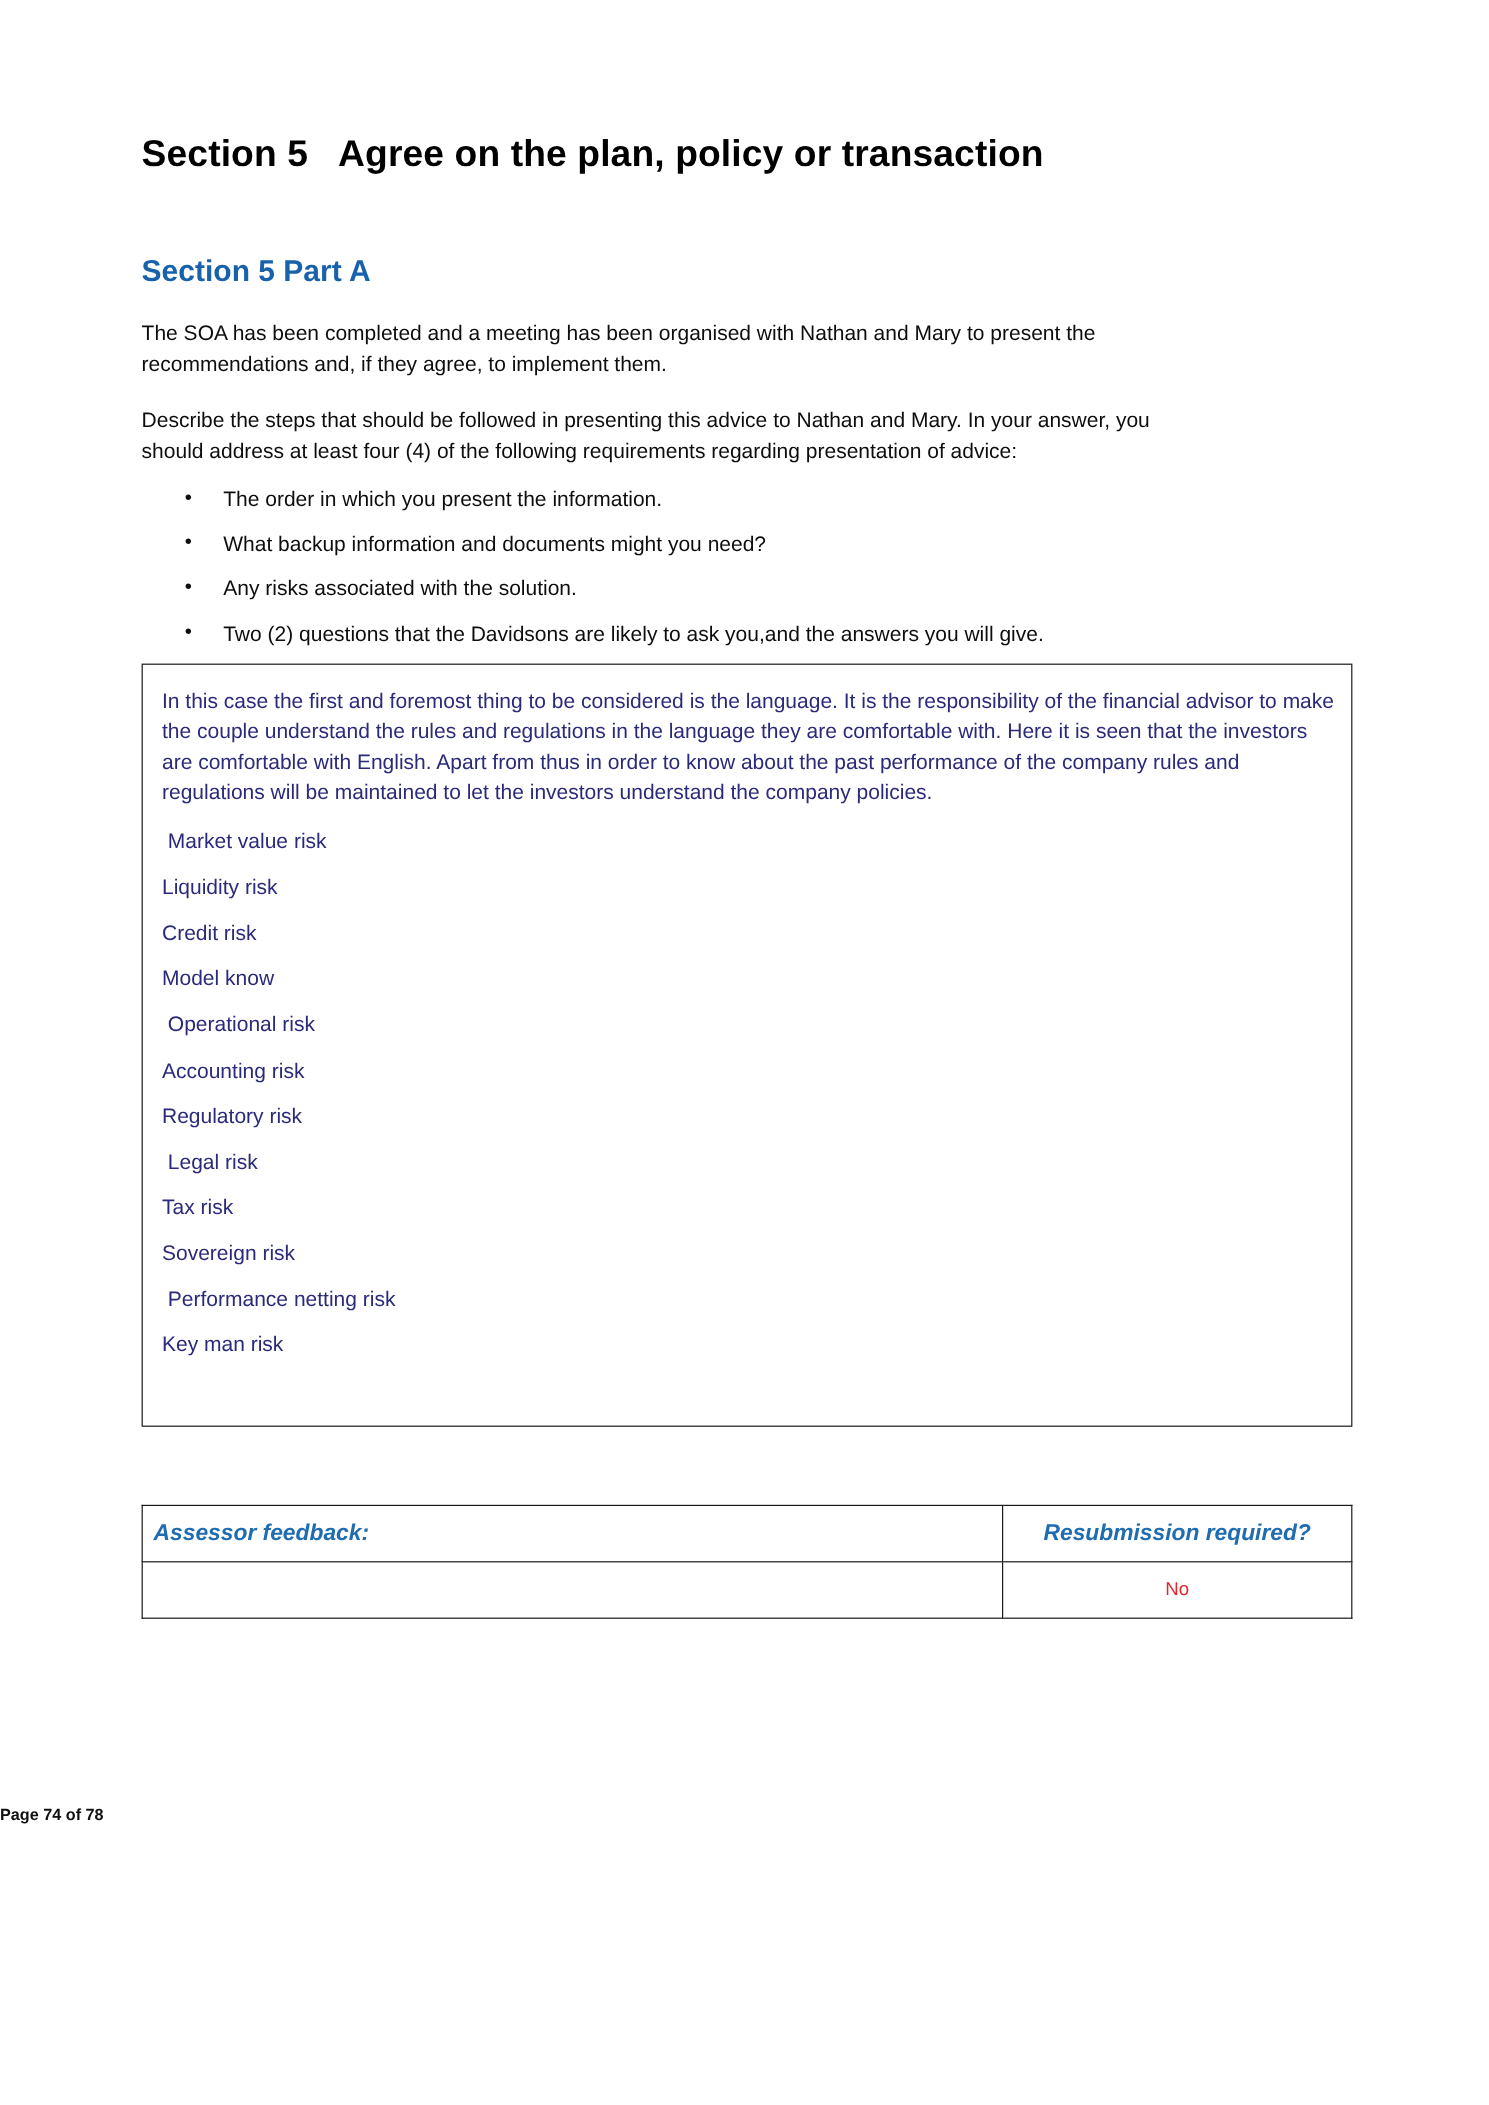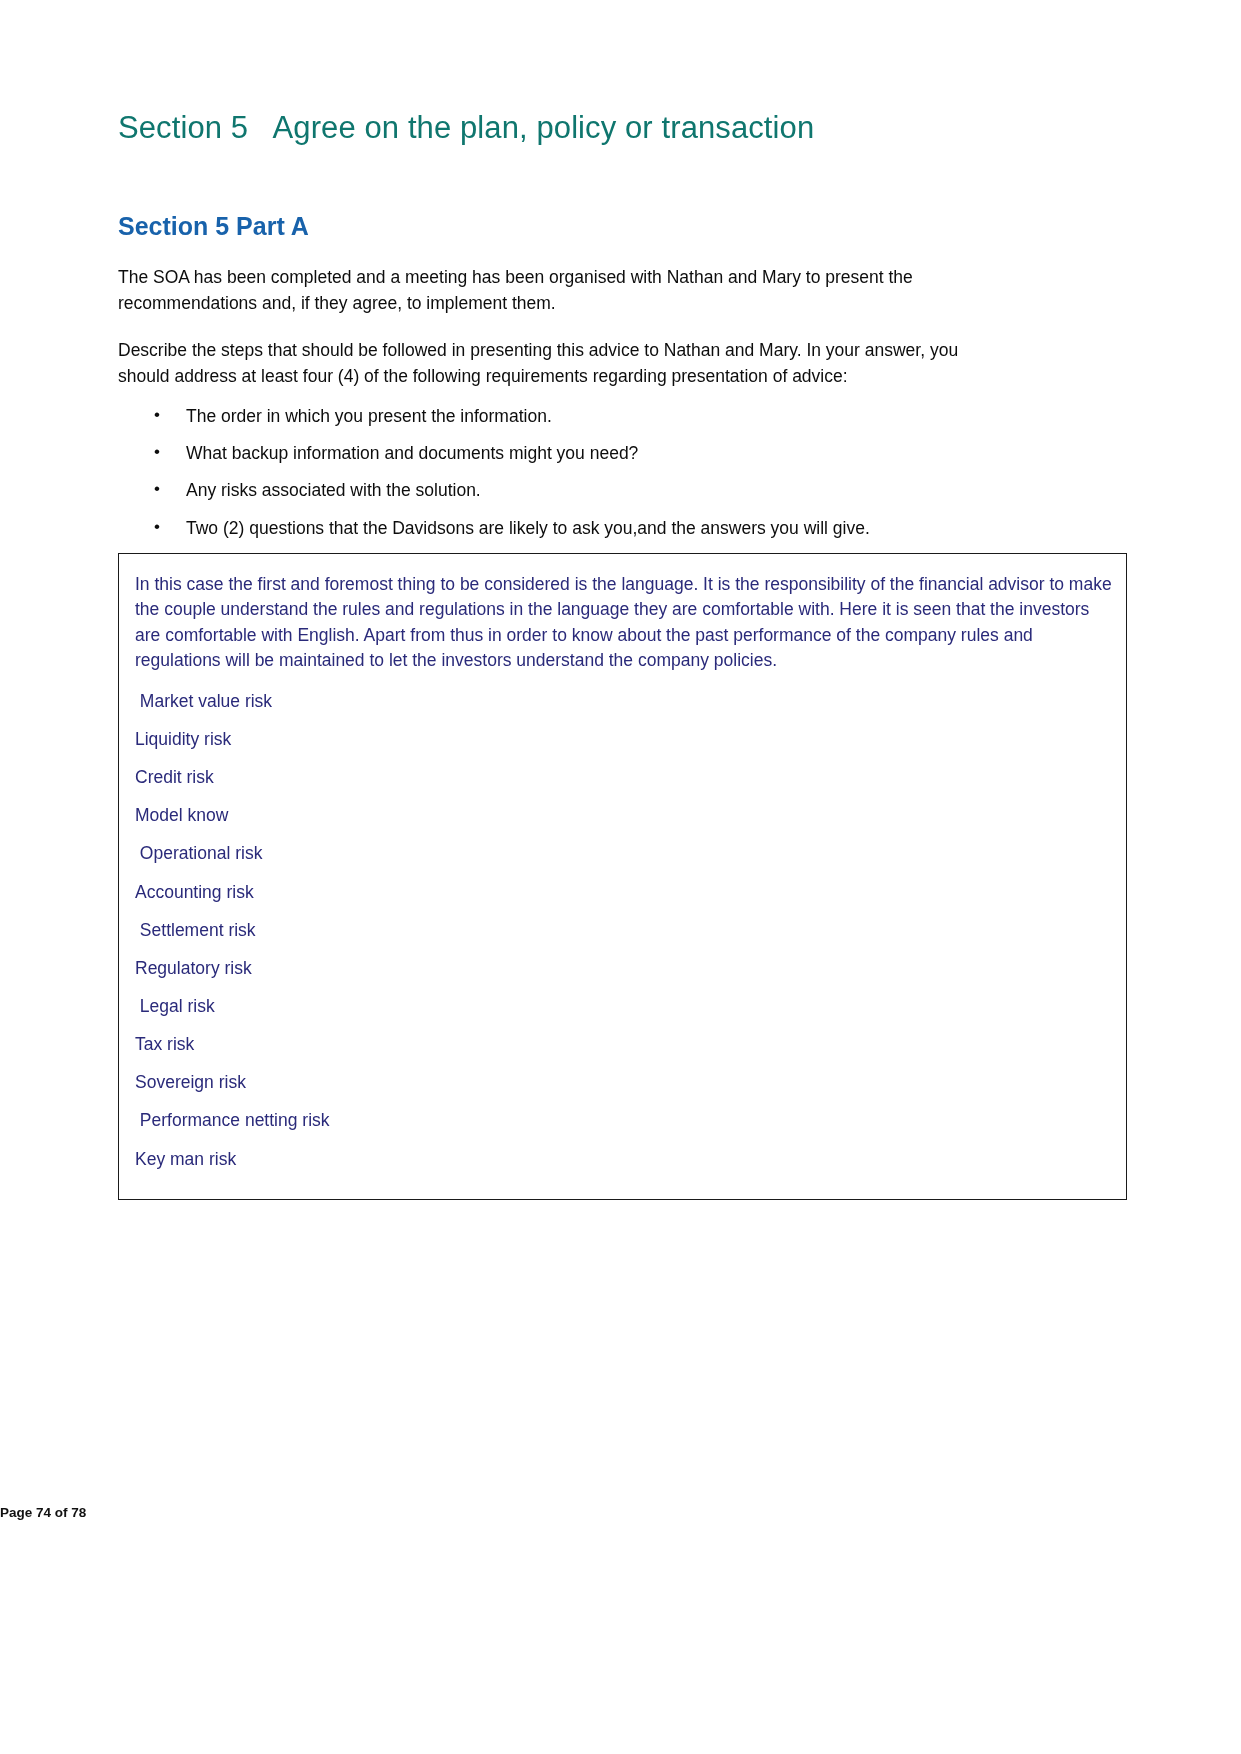--- a/index.html
+++ b/index.html
@@ -21,22 +21,22 @@
     top: 0; left: 0;
     width: 1241px;
     height: 1754px;
     box-sizing: border-box;
     padding: 96px 118px 0 118px;
   }
 
   
   .h1 {
     font-size: 31px;
-    font-weight: normal;
-    color: #0f766e;
+    font-weight: bold;
+    color: #000000;
     letter-spacing: 0.1px;
     margin: 12px 0 0 0;
     line-height: 1.3;
     white-space: pre;
   }
   .h2 {
     font-size: 25px;
     font-weight: bold;
     color: #1862ab;
     margin: 62px 0 0 0;
@@ -169,25 +169,36 @@
 
   <div class="answer-box">
     <p class="answer-para">In this case the first and foremost thing to be considered is the language. It is the responsibility of the financial advisor to make the couple understand the rules and regulations in the language they are comfortable with.  Here it is seen that the investors are comfortable with English. Apart from thus in order to know about the past performance of the company rules and regulations will be maintained to let the investors understand the company policies.</p>
 
     <div class="risk-line first"> Market value risk</div>
     <div class="risk-line">Liquidity risk</div>
     <div class="risk-line">Credit risk</div>
     <div class="risk-line">Model know</div>
     <div class="risk-line"> Operational risk</div>
     <div class="risk-line">Accounting risk</div>
-    <div class="risk-line"> Settlement risk</div>
     <div class="risk-line">Regulatory risk</div>
     <div class="risk-line"> Legal risk</div>
     <div class="risk-line">Tax risk</div>
     <div class="risk-line">Sovereign risk</div>
     <div class="risk-line"> Performance netting risk</div>
     <div class="risk-line">Key man risk</div>
   </div>
 
+  <table class="feedback-table">
+    <tbody>
+      <tr>
+        <td class="fb-head-left">Assessor feedback:</td>
+        <td class="fb-head-right">Resubmission required?</td>
+      </tr>
+      <tr>
+        <td class="fb-body-left"></td>
+        <td class="fb-body-right">No</td>
+      </tr>
+    </tbody>
+  </table>
 
 </div>
 
 <div class="footer">Page 74 of 78</div>
 
 </body></html>

